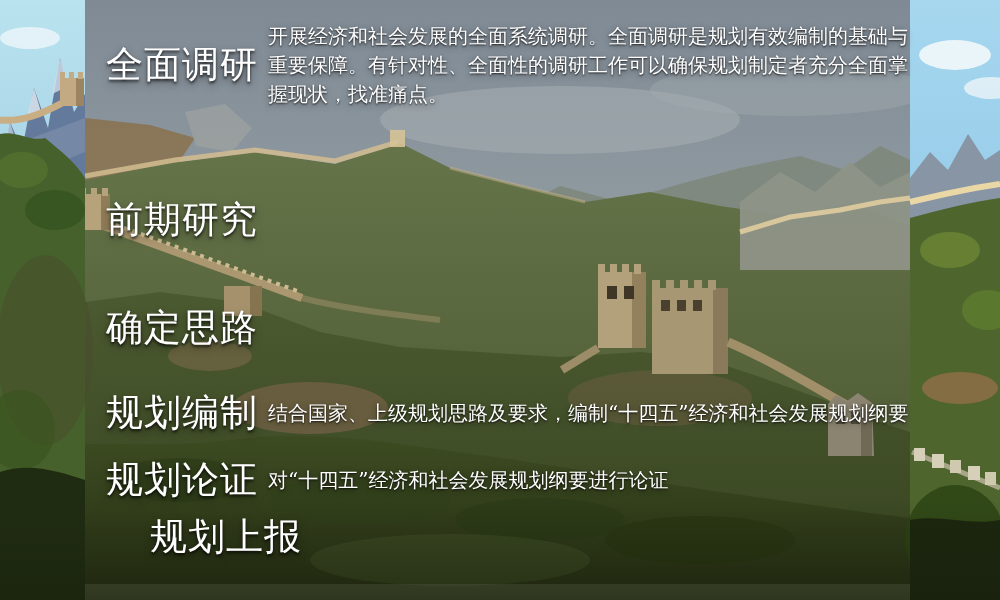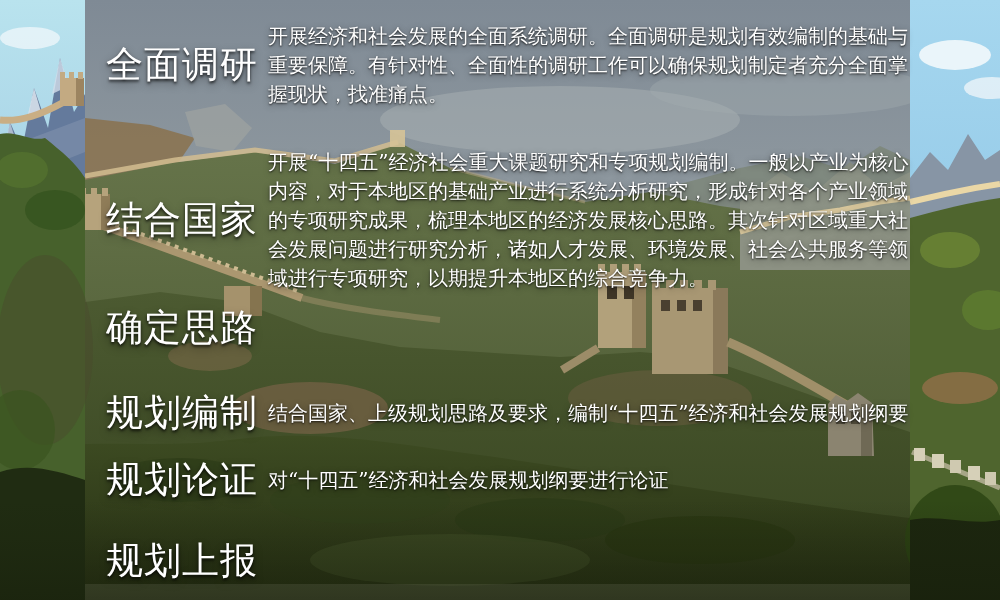--- a/index.html
+++ b/index.html
@@ -8,21 +8,21 @@
     font-family:"DejaVu Serif","Liberation Serif",serif;
   }
   .bg{position:absolute;inset:0;width:1000px;height:600px;display:block;}
   .content{position:absolute;inset:0;}
   .row{position:absolute;left:106px;width:806px;display:flex;align-items:center;}
   .row-1{top:12px;height:106px;}
   .row-2{top:126px;height:188px;}
   .row-3{top:302px;height:52px;}
   .row-4{top:374px;height:78px;}
   .row-5{top:452px;height:56px;}
-  .row-6{top:532px;height:58px;}
+  .row-6{top:508px;height:58px;margin-left:44px;}
   .title{
     flex:0 0 152px;text-align:center;
     font-size:37px;font-weight:500;letter-spacing:1px;
     color:var(--text,#ffffff);
     text-shadow:0 2px 3px rgba(0,0,0,.75),0 4px 10px rgba(0,0,0,.4);
     white-space:nowrap;
   }
   .body{
     flex:1;padding-left:10px;
     font-size:20px;line-height:29px;font-weight:500;
@@ -191,22 +191,21 @@
   </svg>
 
   <div class="content">
 
     <div class="row row-1">
       <div class="title">全面调研</div>
       <div class="body">开展经济和社会发展的全面系统调研。全面调研是规划有效编制的基础与重要保障。有针对性、全面性的调研工作可以确保规划制定者充分全面掌握现状，找准痛点。</div>
     </div>
 
     <div class="row row-2">
-      <div class="title">结合国家</div>
-      <div class="body">开展“十四五”经济社会重大课题研究和专项规划编制。一般以产业为核心内容，对于本地区的基础产业进行系统分析研究，形成针对各个产业领域的专项研究成果，梳理本地区的经济发展核心思路。其次针对区域重大社会发展问题进行研究分析，诸如人才发展、环境发展、社会公共服务等领域进行专项研究，以期提升本地区的综合竞争力。</div>
+      <div class="title">前期研究</div>
     </div>
 
     <div class="row row-3">
       <div class="title">确定思路</div>
     </div>
 
     <div class="row row-4">
       <div class="title">规划编制</div>
       <div class="body">结合国家、上级规划思路及要求，编制“十四五”经济和社会发展规划纲要</div>
     </div>

